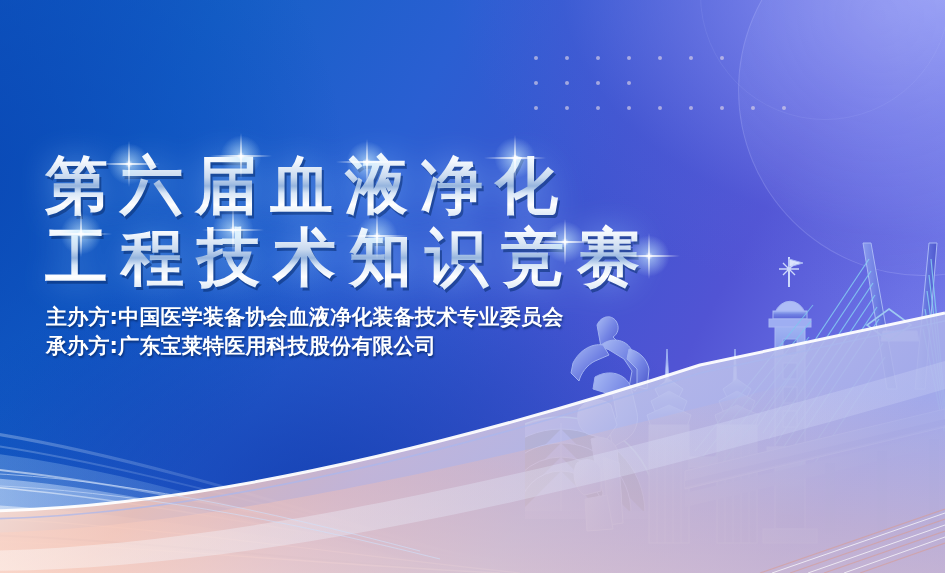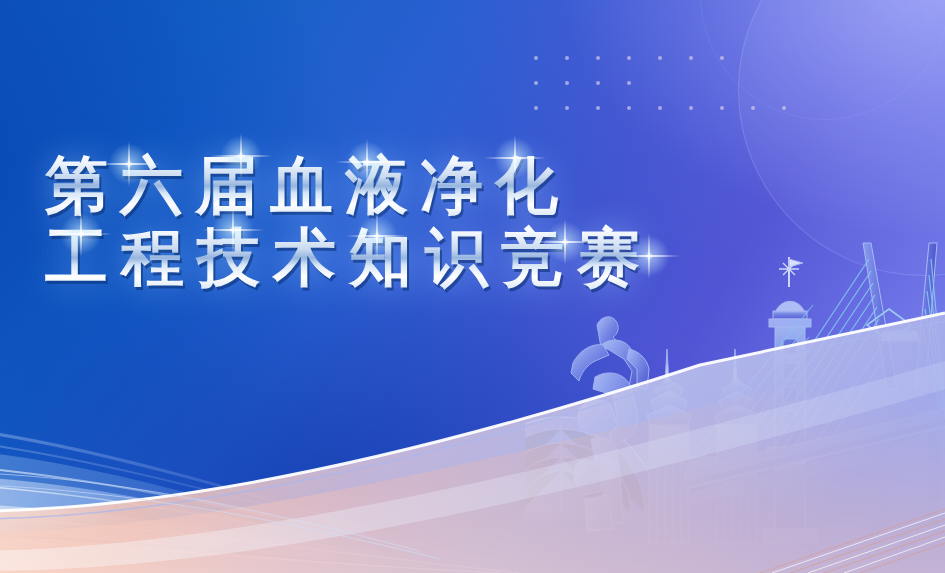--- a/index.html
+++ b/index.html
@@ -440,14 +440,18 @@
         <span class="glint" style="left: 322px; top: 12px;"></span>
         <span class="glint" style="left: 470px; top: 8px;"></span>
         <span class="glint" style="left: 36px; top: 84px;"></span>
         <span class="glint" style="left: 188px; top: 80px;"></span>
         <span class="glint" style="left: 332px; top: 86px;"></span>
         <span class="glint" style="left: 520px; top: 92px;"></span>
         <span class="glint" style="left: 604px; top: 106px;"></span>
       </div>
   </div>
 
+  <div class="subtitle-block">
+    <div class="subtitle-line">主办方:中国医学装备协会血液净化装备技术专业委员会</div>
+    <div class="subtitle-line">承办方:广东宝莱特医用科技股份有限公司</div>
+  </div>
 
 </div>
 
 </body></html>

